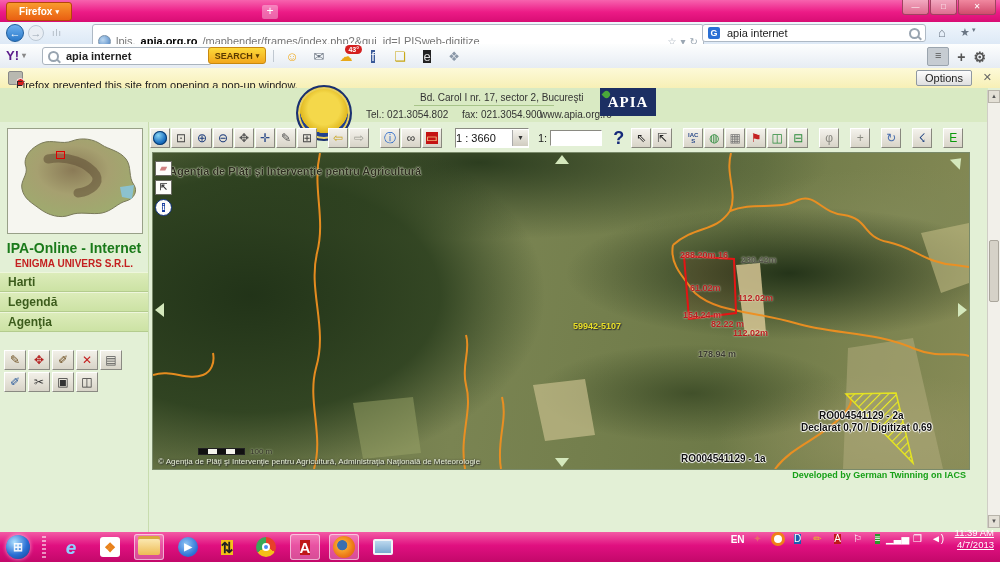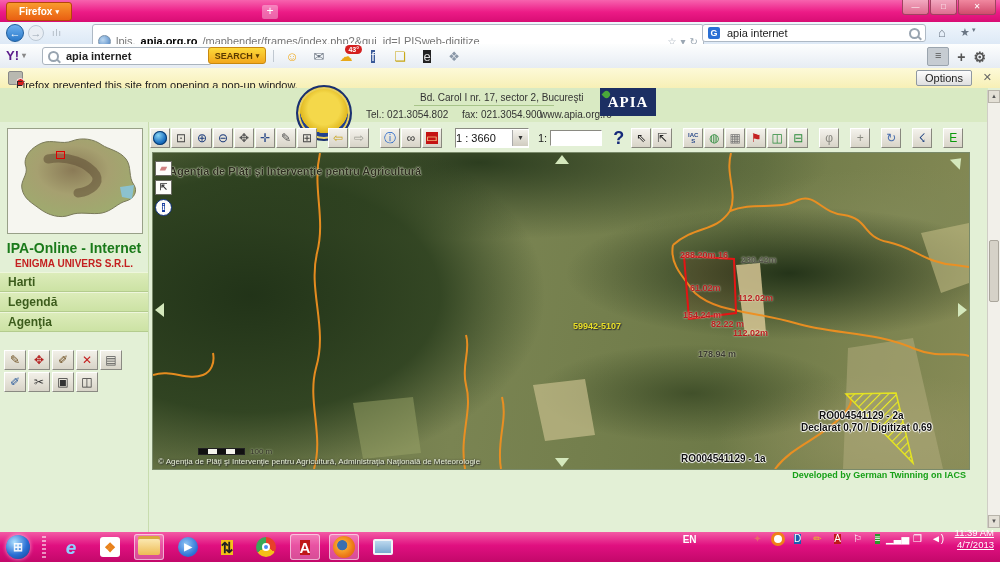--- a/index.html
+++ b/index.html
@@ -198,21 +198,21 @@
   .task.sp-wmp .ticon{width:20px;height:20px;border-radius:50%;
     background:radial-gradient(circle at 40% 35%,#8ec4f4,#2a6fd4 70%);color:#fff;font-size:10px;}
   .task.sp-chrome .ticon{width:20px;height:20px;border-radius:50%;
     background:conic-gradient(#e8402a 0 33%,#f4c018 33% 66%,#3aa757 66% 100%);position:relative;}
   .task.sp-chrome .ticon::after{content:"";position:absolute;left:6px;top:6px;width:8px;height:8px;border-radius:50%;
     background:#4a8af4;border:2px solid #fff;box-sizing:border-box;}
   .task.sp-firefox .ticon{width:22px;height:22px;border-radius:50%;
     background:radial-gradient(circle at 42% 42%,#3a6fb0 0 26%,#f7a22b 30%,#ec7a18 60%,#d4560e);}
   .task.sp-photo .ticon{width:20px;height:16px;border:2px solid #f0f4f8;border-radius:2px;
     background:linear-gradient(180deg,#bcd8ee,#78a8d0);box-sizing:border-box;}
-  .tray{position:absolute;right:2px;top:0;height:14px;display:flex;align-items:center;gap:6px;margin-left:48px;}
+  .tray{position:absolute;right:2px;top:0;height:14px;display:flex;align-items:center;gap:6px;}
   .lang{color:#fff;font-size:10px;font-weight:bold;cursor:pointer;}
   .tico{width:14px;height:14px;display:flex;align-items:center;justify-content:center;cursor:pointer;border-radius:2px;}
   .tico .g{font-size:10px;line-height:1;}
   .tico.sp-ring{border:3px solid #f08018;border-radius:50%;background:#fff;width:8px;height:8px;}
   .clock{color:#fff;font-size:9.5px;text-align:right;line-height:1.25;cursor:pointer;margin-left:4px;margin-right:4px;text-decoration:underline;}
   .caret{font-size:7px;}
 </style>
 </head>
 <body>
 

